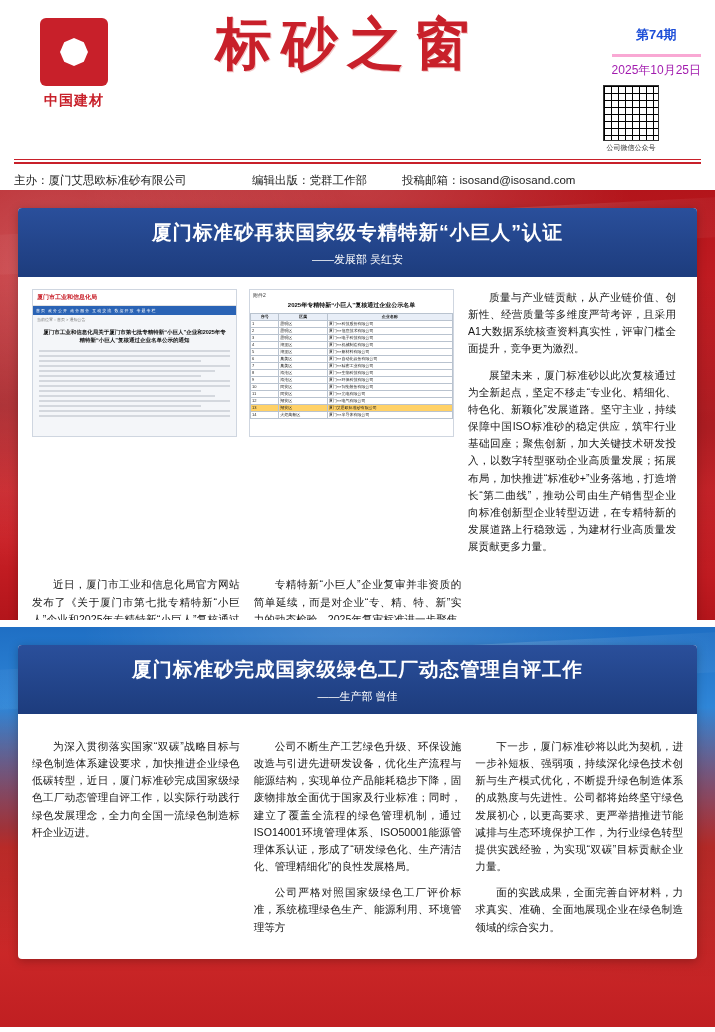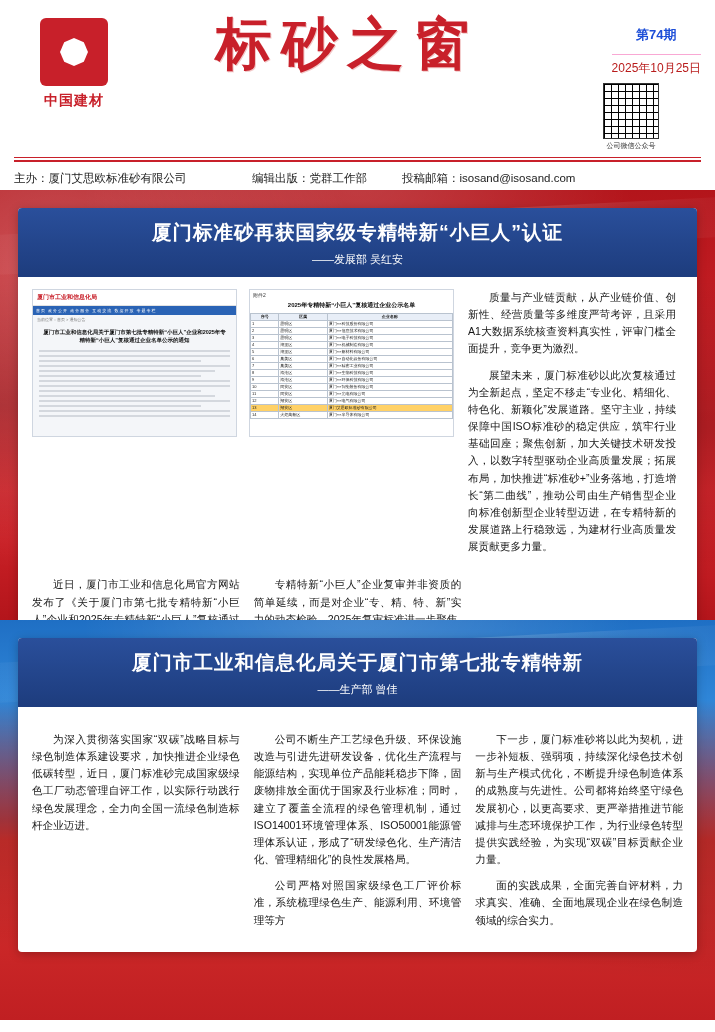--- a/index.html
+++ b/index.html
@@ -36,21 +36,21 @@
     font-size:56px; font-weight:bold;
     color:#c8202a;
     letter-spacing:10px;
     line-height:1.05;
     text-shadow:1px 1px 0 #f2c9c9;
   }
   .mast-right { width:140px; padding-top:6px; text-align:center; }
   .issue-wrap { display:flex; align-items:flex-start; justify-content:flex-end; gap:8px; }
   .issue-col { text-align:center; padding-top:10px; }
   .issue-no { font-size:13px; color:#1d4ed8; font-weight:bold; }
-  .issue-date { font-size:12px; color:#b91c1c; margin-top:10px; border-top:1px solid #f9a8d4; padding-top:5px;}
+  .issue-date { font-size:12px; color:#a21caf; margin-top:10px; border-top:3px solid #f9a8d4; padding-top:5px;}
   .qr {
     width:56px; height:56px; background:#ffffff;
     border:1px solid #333;
     display:block; margin:0 auto;
     background-image:
       linear-gradient(90deg,#000 1px, transparent 1px),
       linear-gradient(#000 1px, transparent 1px);
     background-size:7px 7px;
   }
   .qr-cap { font-size:7px; color:#333; margin-top:2px; }
@@ -72,21 +72,21 @@
     font-weight:bold;
     padding:4px 10px;
     display:flex; gap:14px; align-items:center;
     border-radius:2px;
   }
   .redbar .k { color:#ffe08a; }
 
   
   .block {
     position:relative;
-    margin:0 0 0 0;
+    margin:0 0 7px 0;
     overflow:hidden;
   }
   .block1 {
     height:430px;
     background:
       radial-gradient(circle at 8% 20%, rgba(255,255,255,.25), transparent 40%),
       linear-gradient(180deg,#b3151b 0%, #c71f25 35%, #d7262c 70%, #b3151b 100%);
   }
   .block2 {
     height:400px;
@@ -399,21 +399,21 @@
       </div>
     </div>
   </div>
 
   <div class="block block2">
     <div class="ribbon"></div>
     <div class="doves">🕊</div>
 
     <div class="card">
       <div class="card-head">
-        <div class="card-title">厦门市工业和信息化局关于厦门市第七批专精特新</div>
+        <div class="card-title">厦门标准砂完成国家级绿色工厂动态管理自评工作</div>
         <div class="card-by">——生产部 曾佳</div>
       </div>
       <div class="card-body">
         <div class="cols3">
           <div class="col">
             <p class="tx">为深入贯彻落实国家“双碳”战略目标与绿色制造体系建设要求，加快推进企业绿色低碳转型，近日，厦门标准砂完成国家级绿色工厂动态管理自评工作，以实际行动践行绿色发展理念，全力向全国一流绿色制造标杆企业迈进。</p>
           </div>
           <div class="col">
             <p class="tx">公司不断生产工艺绿色升级、环保设施改造与引进先进研发设备，优化生产流程与能源结构，实现单位产品能耗稳步下降，固废物排放全面优于国家及行业标准；同时，建立了覆盖全流程的绿色管理机制，通过ISO14001环境管理体系、ISO50001能源管理体系认证，形成了“研发绿色化、生产清洁化、管理精细化”的良性发展格局。</p>
             <p class="tx">公司严格对照国家级绿色工厂评价标准，系统梳理绿色生产、能源利用、环境管理等方</p>

